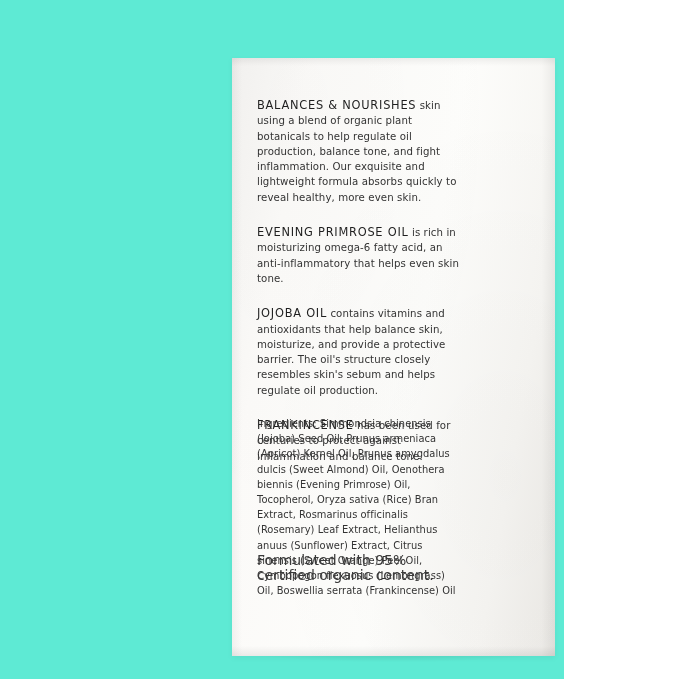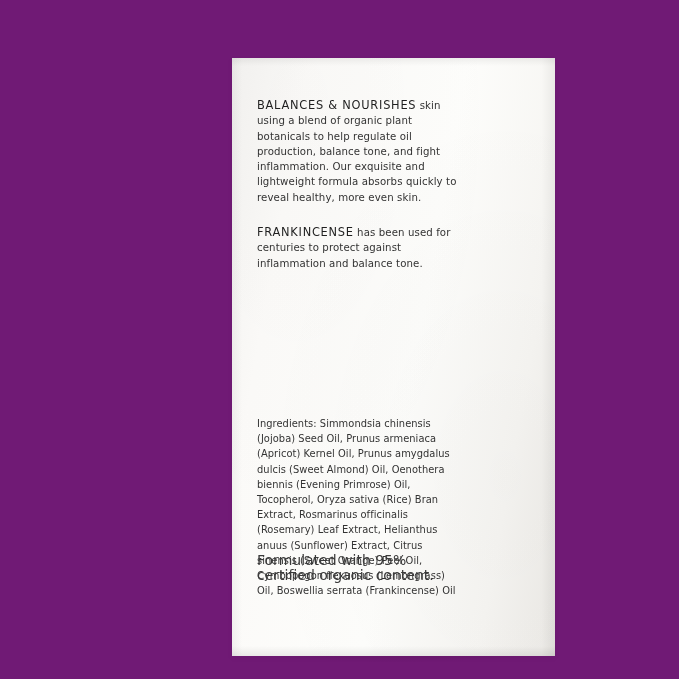--- a/index.html
+++ b/index.html
@@ -8,23 +8,23 @@
   }
   body {
     width: 679px;
     height: 679px;
     background: #ffffff;
     font-family: "DejaVu Sans", sans-serif;
     overflow: hidden;
   }
   .scene {
     position: relative;
-    width: 679px;
+    width: 564px;
     height: 679px;
-    background: #701a75;
+    background: #5eead4;
   }
   
   .box {
     position: absolute;
     left: 232px;
     top: 58px;
     width: 323px;
     height: 598px;
     background: linear-gradient(100deg, #f3f2f0 0%, #fbfaf8 18%, #fdfdfb 55%, #f6f5f2 82%, #eceae6 100%);
     box-shadow: 0 2px 6px rgba(0,0,0,0.05);
@@ -143,21 +143,27 @@
     <div class="box-edge-right"></div>
     <div class="box-edge-top"></div>
     <div class="box-edge-bottom"></div>
 
     <div class="content">
 
       <p class="para">
         <span class="lead">BALANCES &amp; NOURISHES</span><span class="body-text"> skin using a blend of organic plant botanicals to help regulate oil production, balance tone, and fight inflammation. Our exquisite and lightweight formula absorbs quickly to reveal healthy, more even skin.</span>
       </p>
 
+      <p class="para">
+        <span class="lead">EVENING PRIMROSE OIL</span><span class="body-text"> is rich in moisturizing omega-6 fatty acid, an anti-inflammatory that helps even skin tone.</span>
+      </p>
 
+      <p class="para">
+        <span class="lead">JOJOBA OIL</span><span class="body-text"> contains vitamins and antioxidants that help balance skin, moisturize, and provide a protective barrier. The oil's structure closely resembles skin's sebum and helps regulate oil production.</span>
+      </p>
 
       <p class="para">
         <span class="lead">FRANKINCENSE</span><span class="body-text"> has been used for centuries to protect against inflammation and balance tone.</span>
       </p>
 
     </div>
 
     <div class="ingredients">Ingredients:  Simmondsia chinensis (Jojoba) Seed Oil, Prunus armeniaca (Apricot) Kernel Oil, Prunus amygdalus dulcis (Sweet Almond) Oil, Oenothera biennis (Evening Primrose) Oil, Tocopherol, Oryza sativa (Rice) Bran Extract, Rosmarinus officinalis (Rosemary) Leaf Extract, Helianthus anuus (Sunflower) Extract, Citrus sinensis (Sweet Orange) Peel Oil, Cymbopogon flexuosus (Lemongrass) Oil, Boswellia serrata (Frankincense) Oil</div>
 
     <div class="formulated">Formulated with 95% certified organic content.</div>

